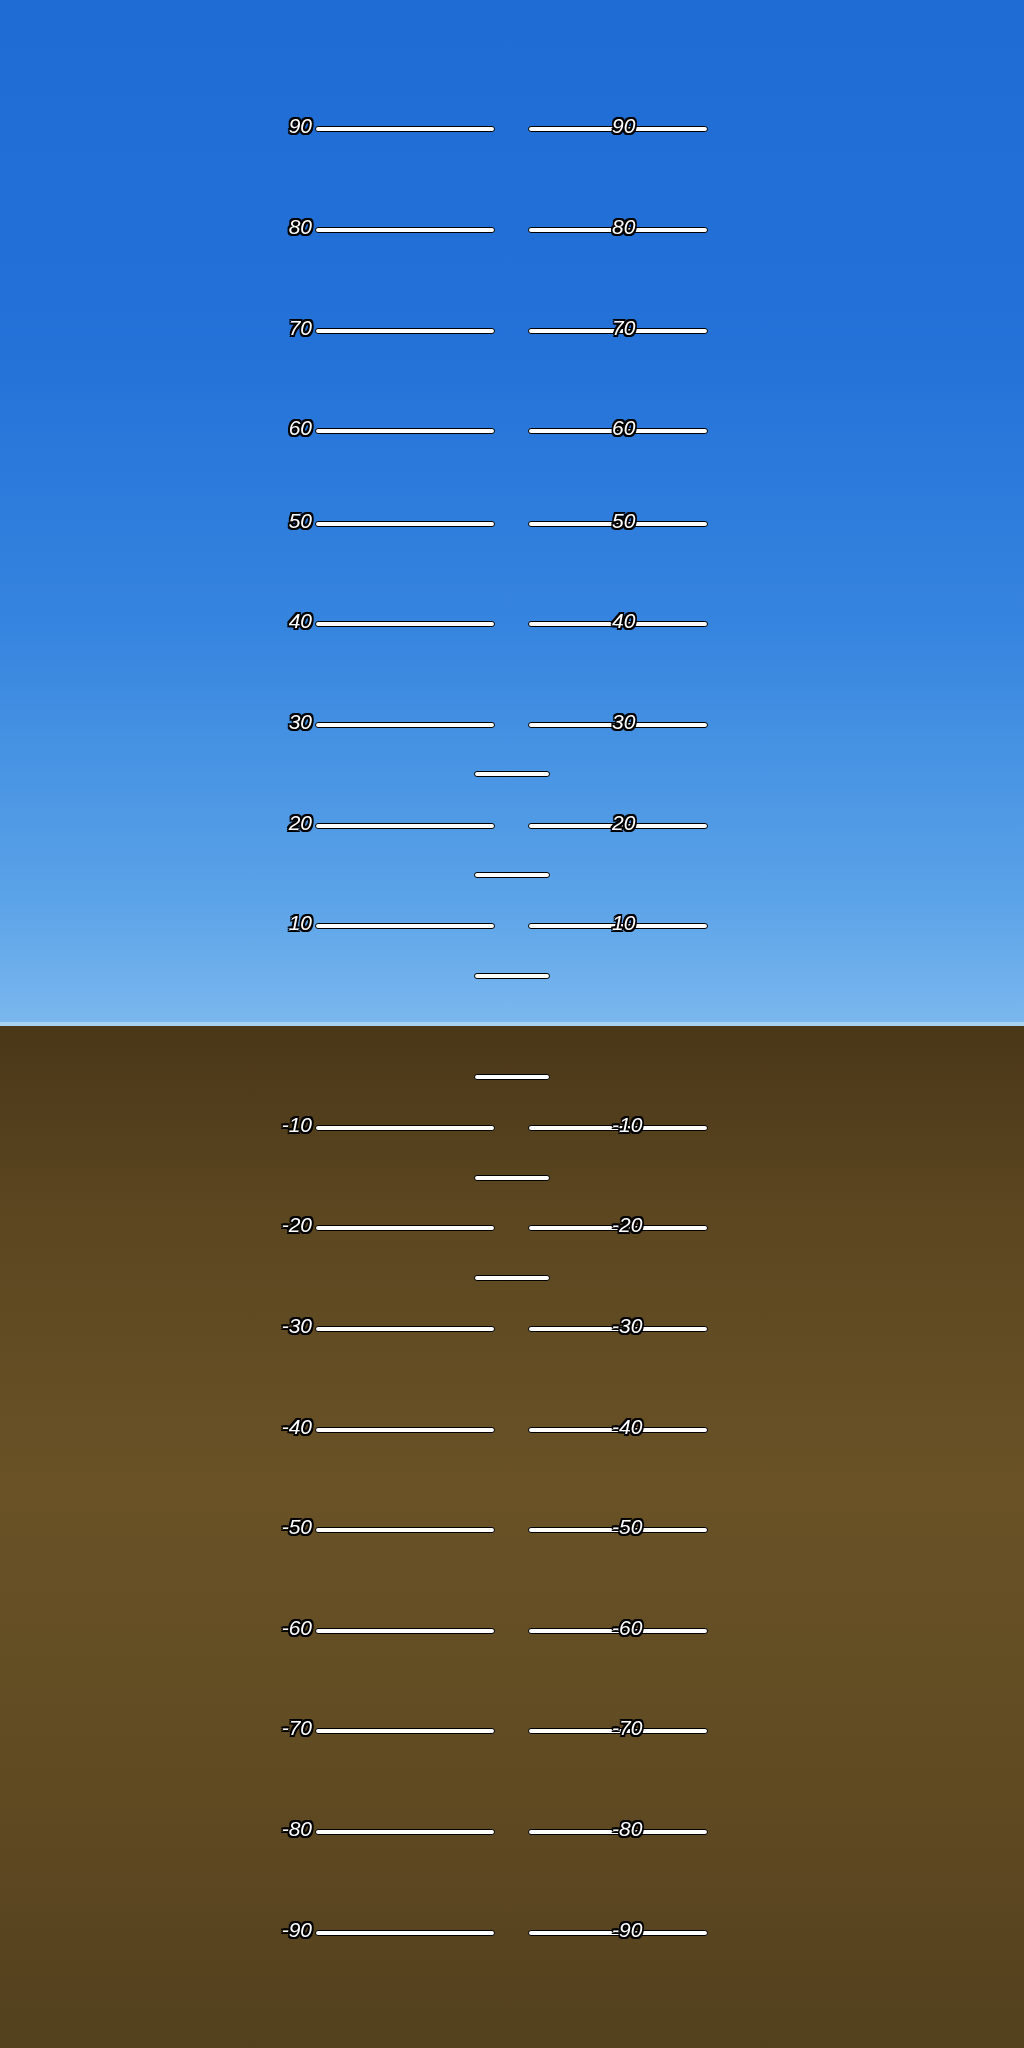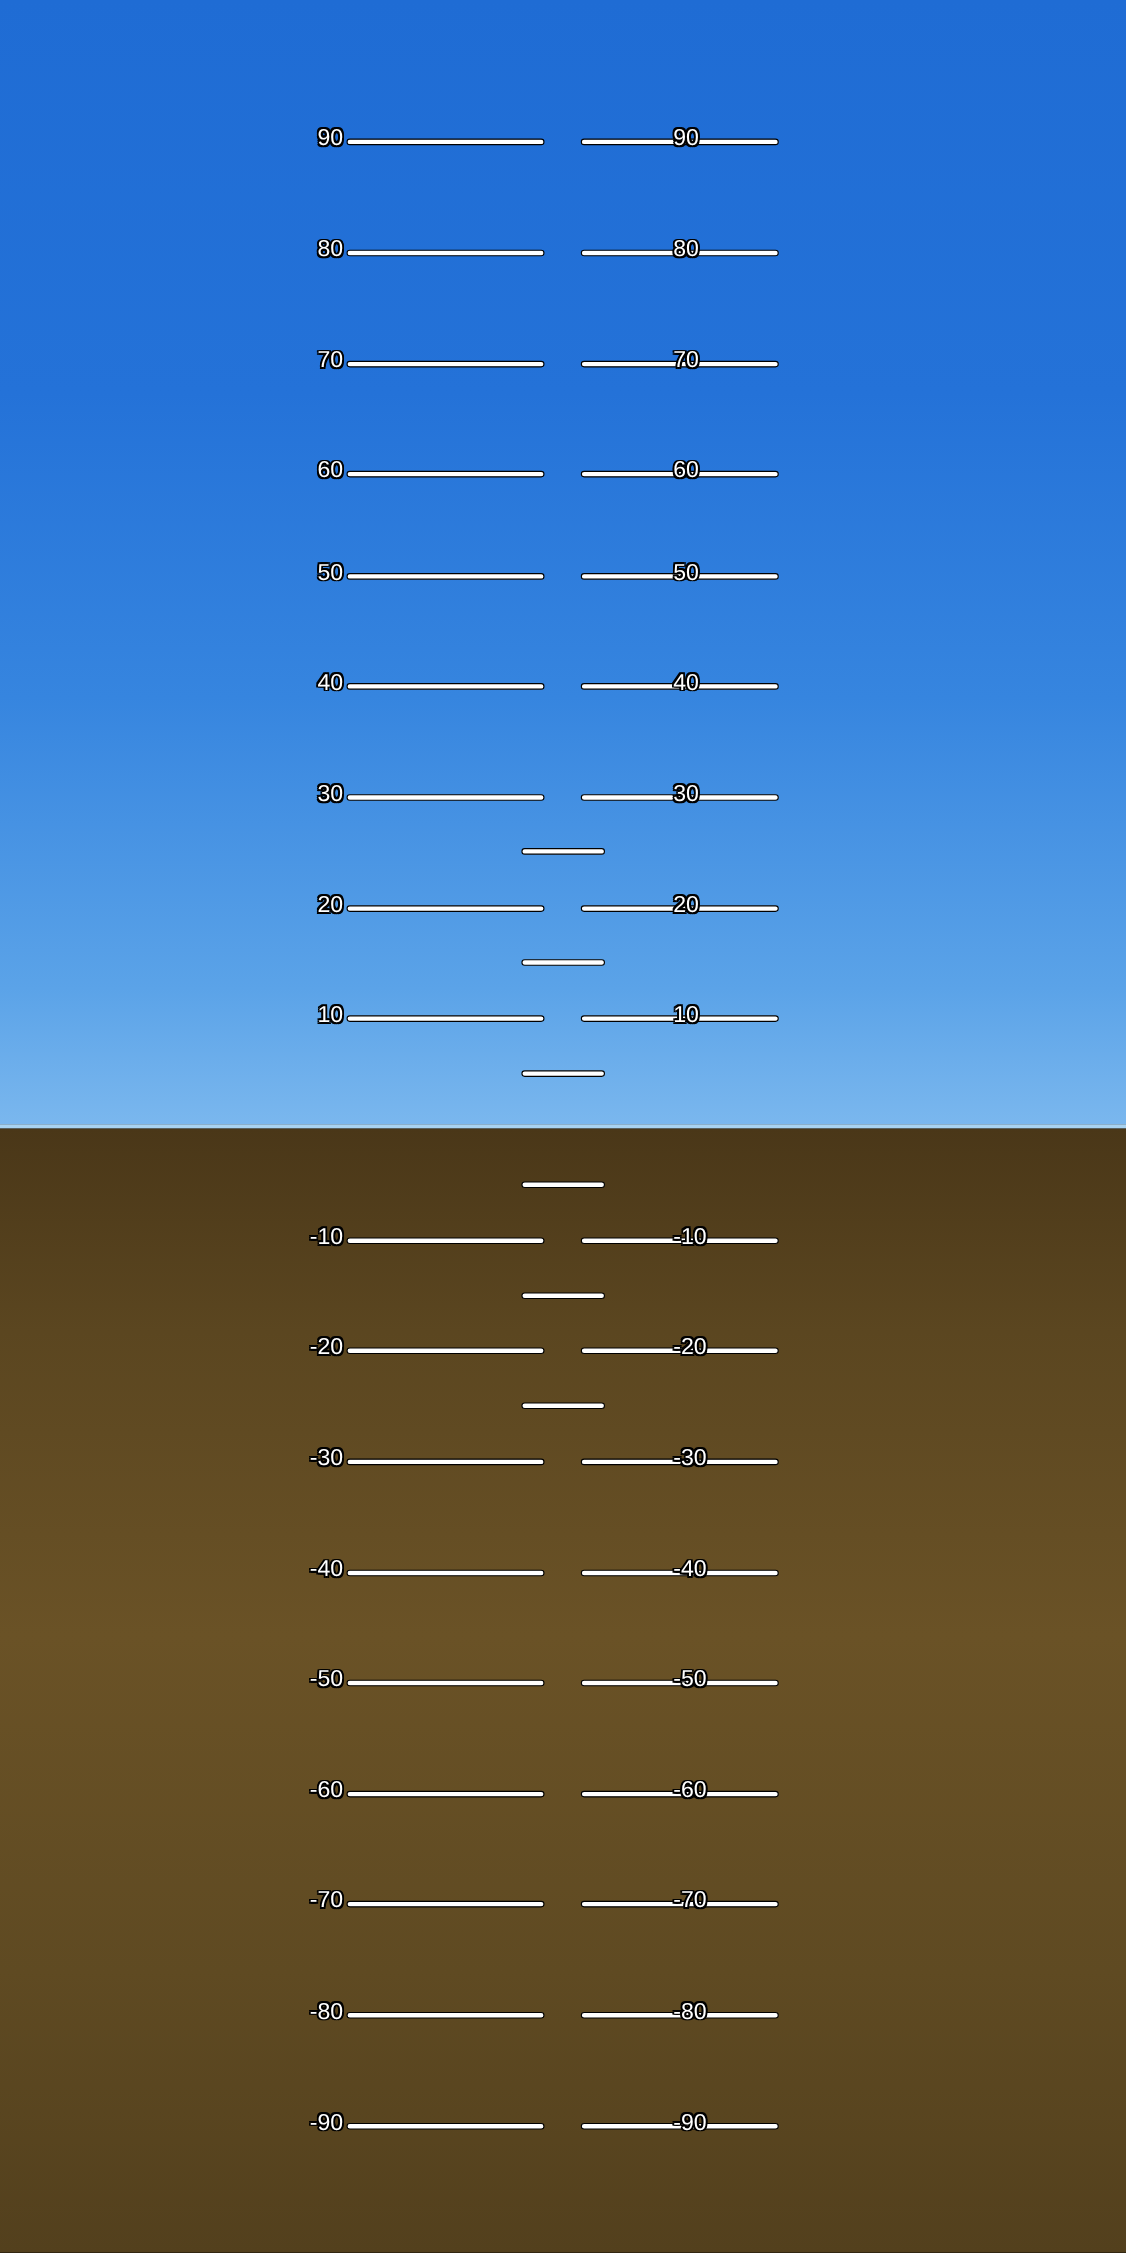--- a/index.html
+++ b/index.html
@@ -40,20 +40,21 @@
     background: linear-gradient(to bottom, #4a3718 0%, #5b4620 18%, #6a5226 45%, #5f4a22 75%, #53401d 100%);
   }
 
   
   .ladder {
     position: absolute;
     left: 0;
     top: 0;
     width: 868px;
     height: 2048px;
+    font-style: italic;
   }
   .rung {
     position: absolute;
     left: 0;
     width: 1024px;
     height: 0;
   }
   .bar {
     position: absolute;
     height: 6px;

